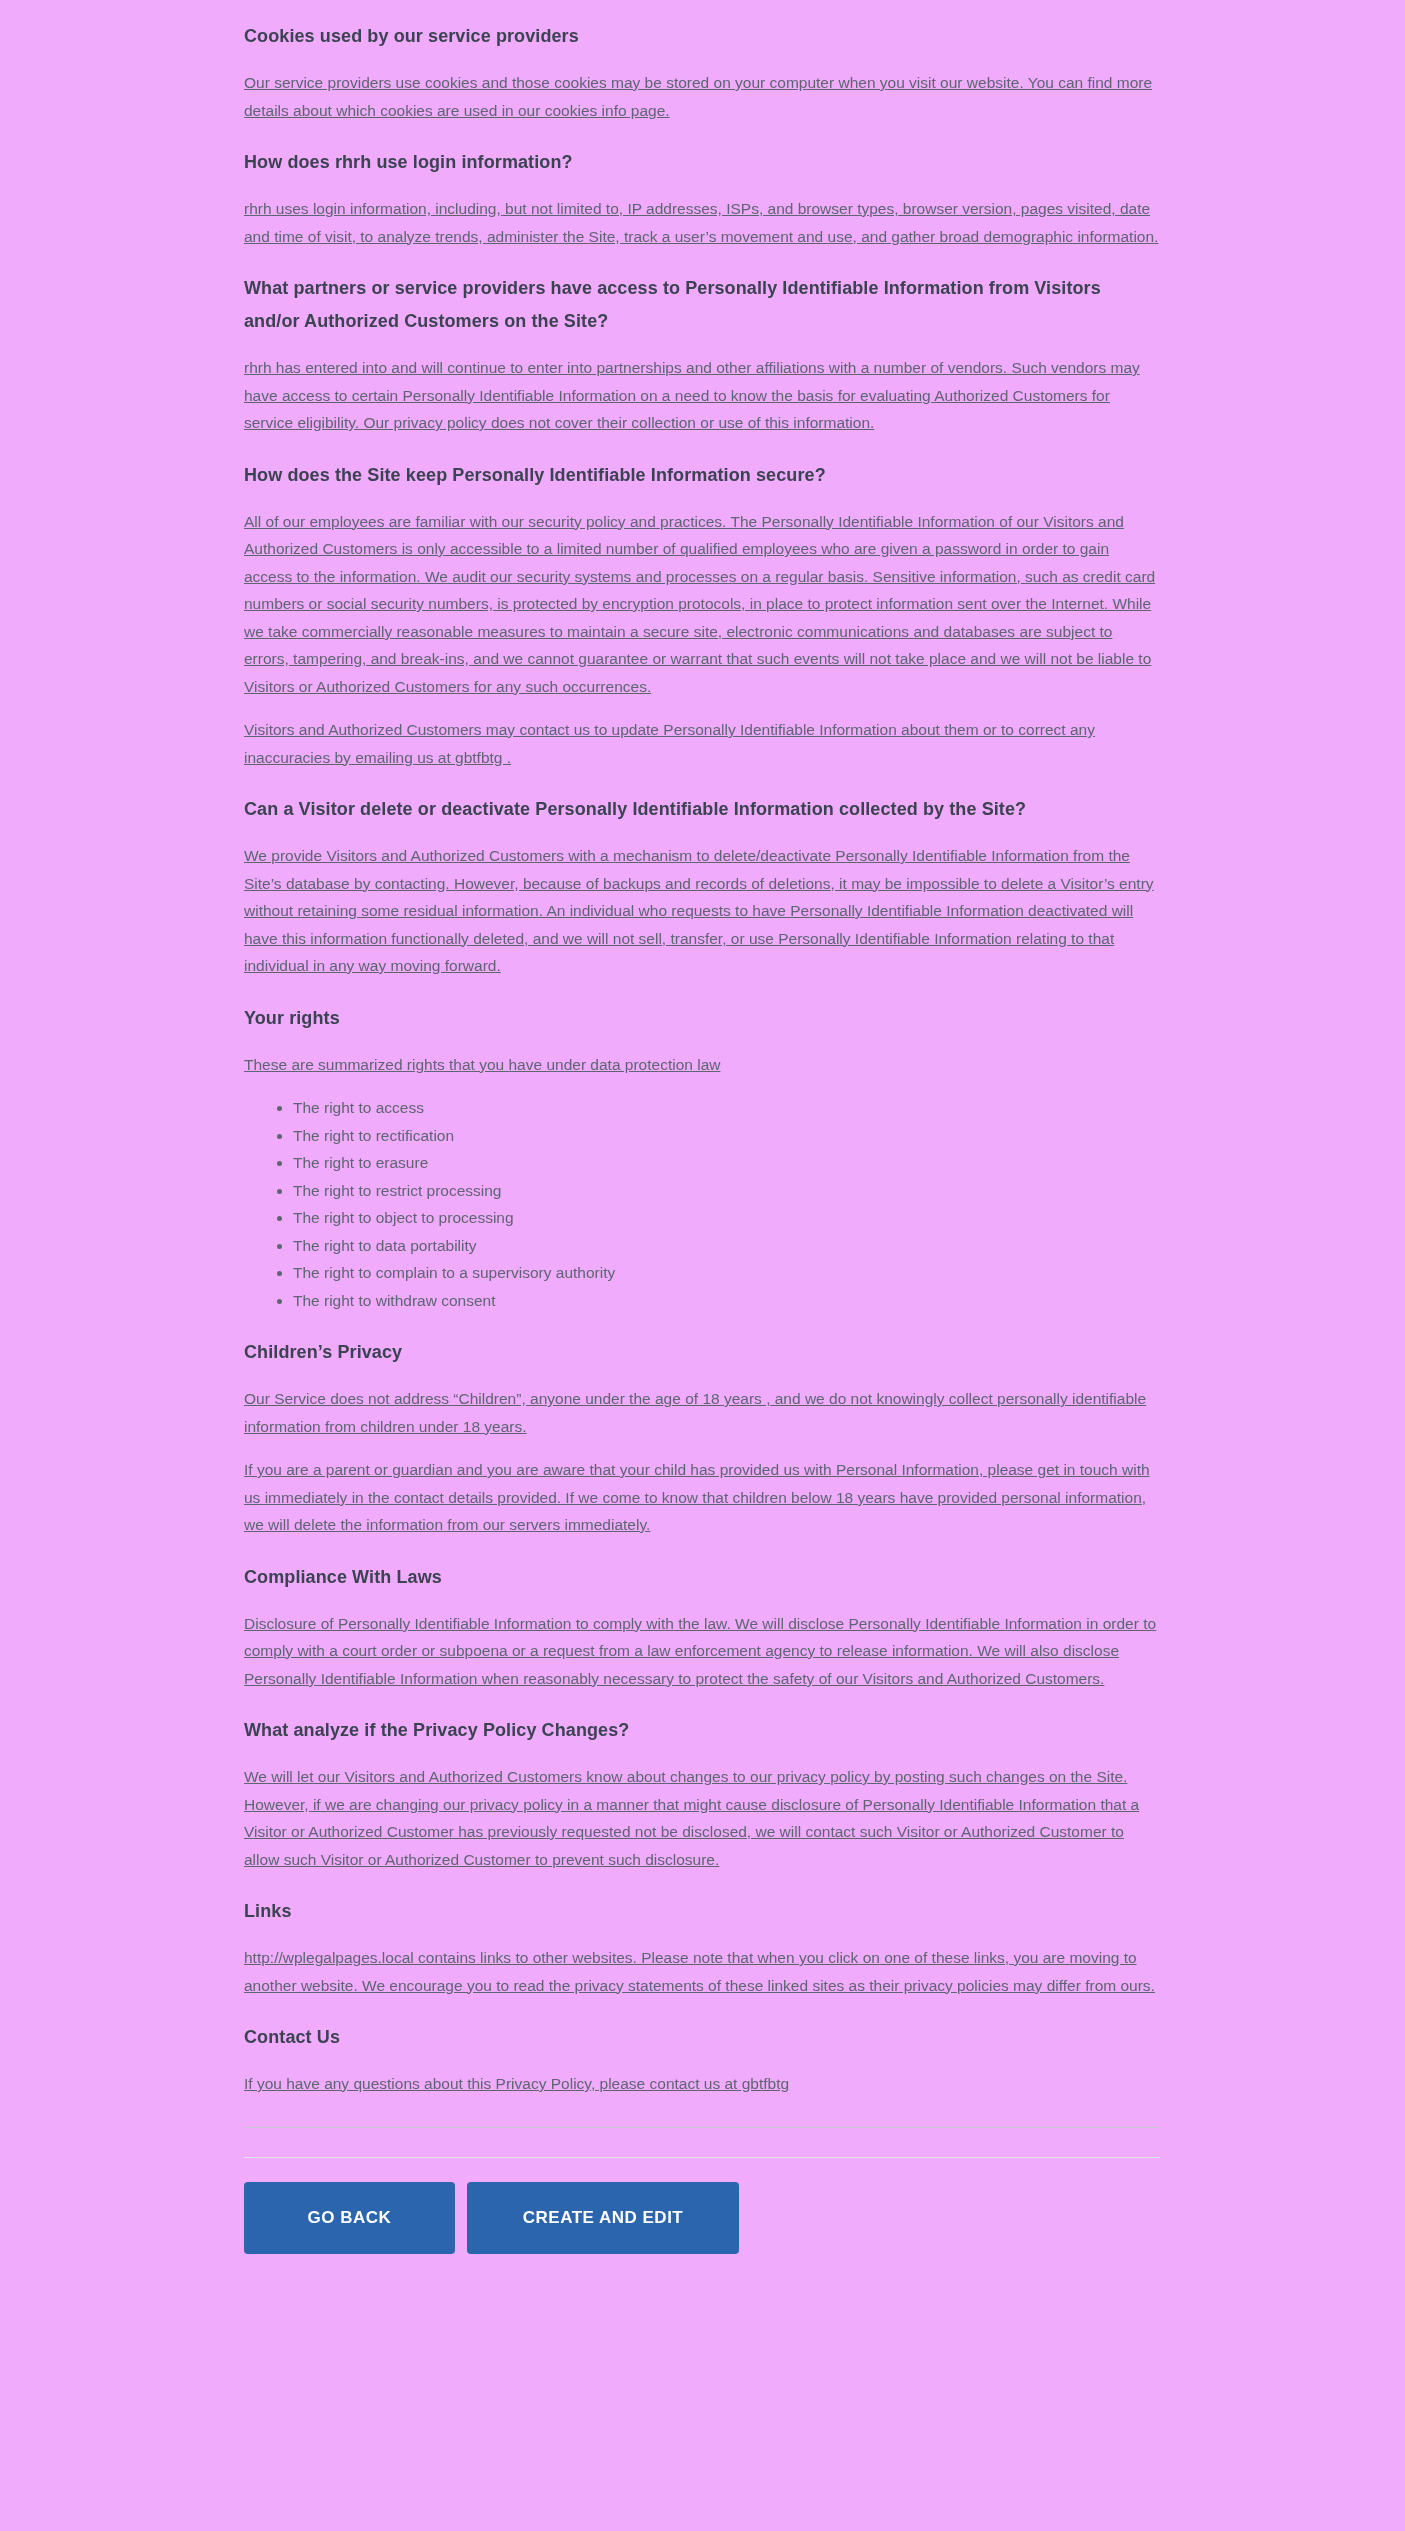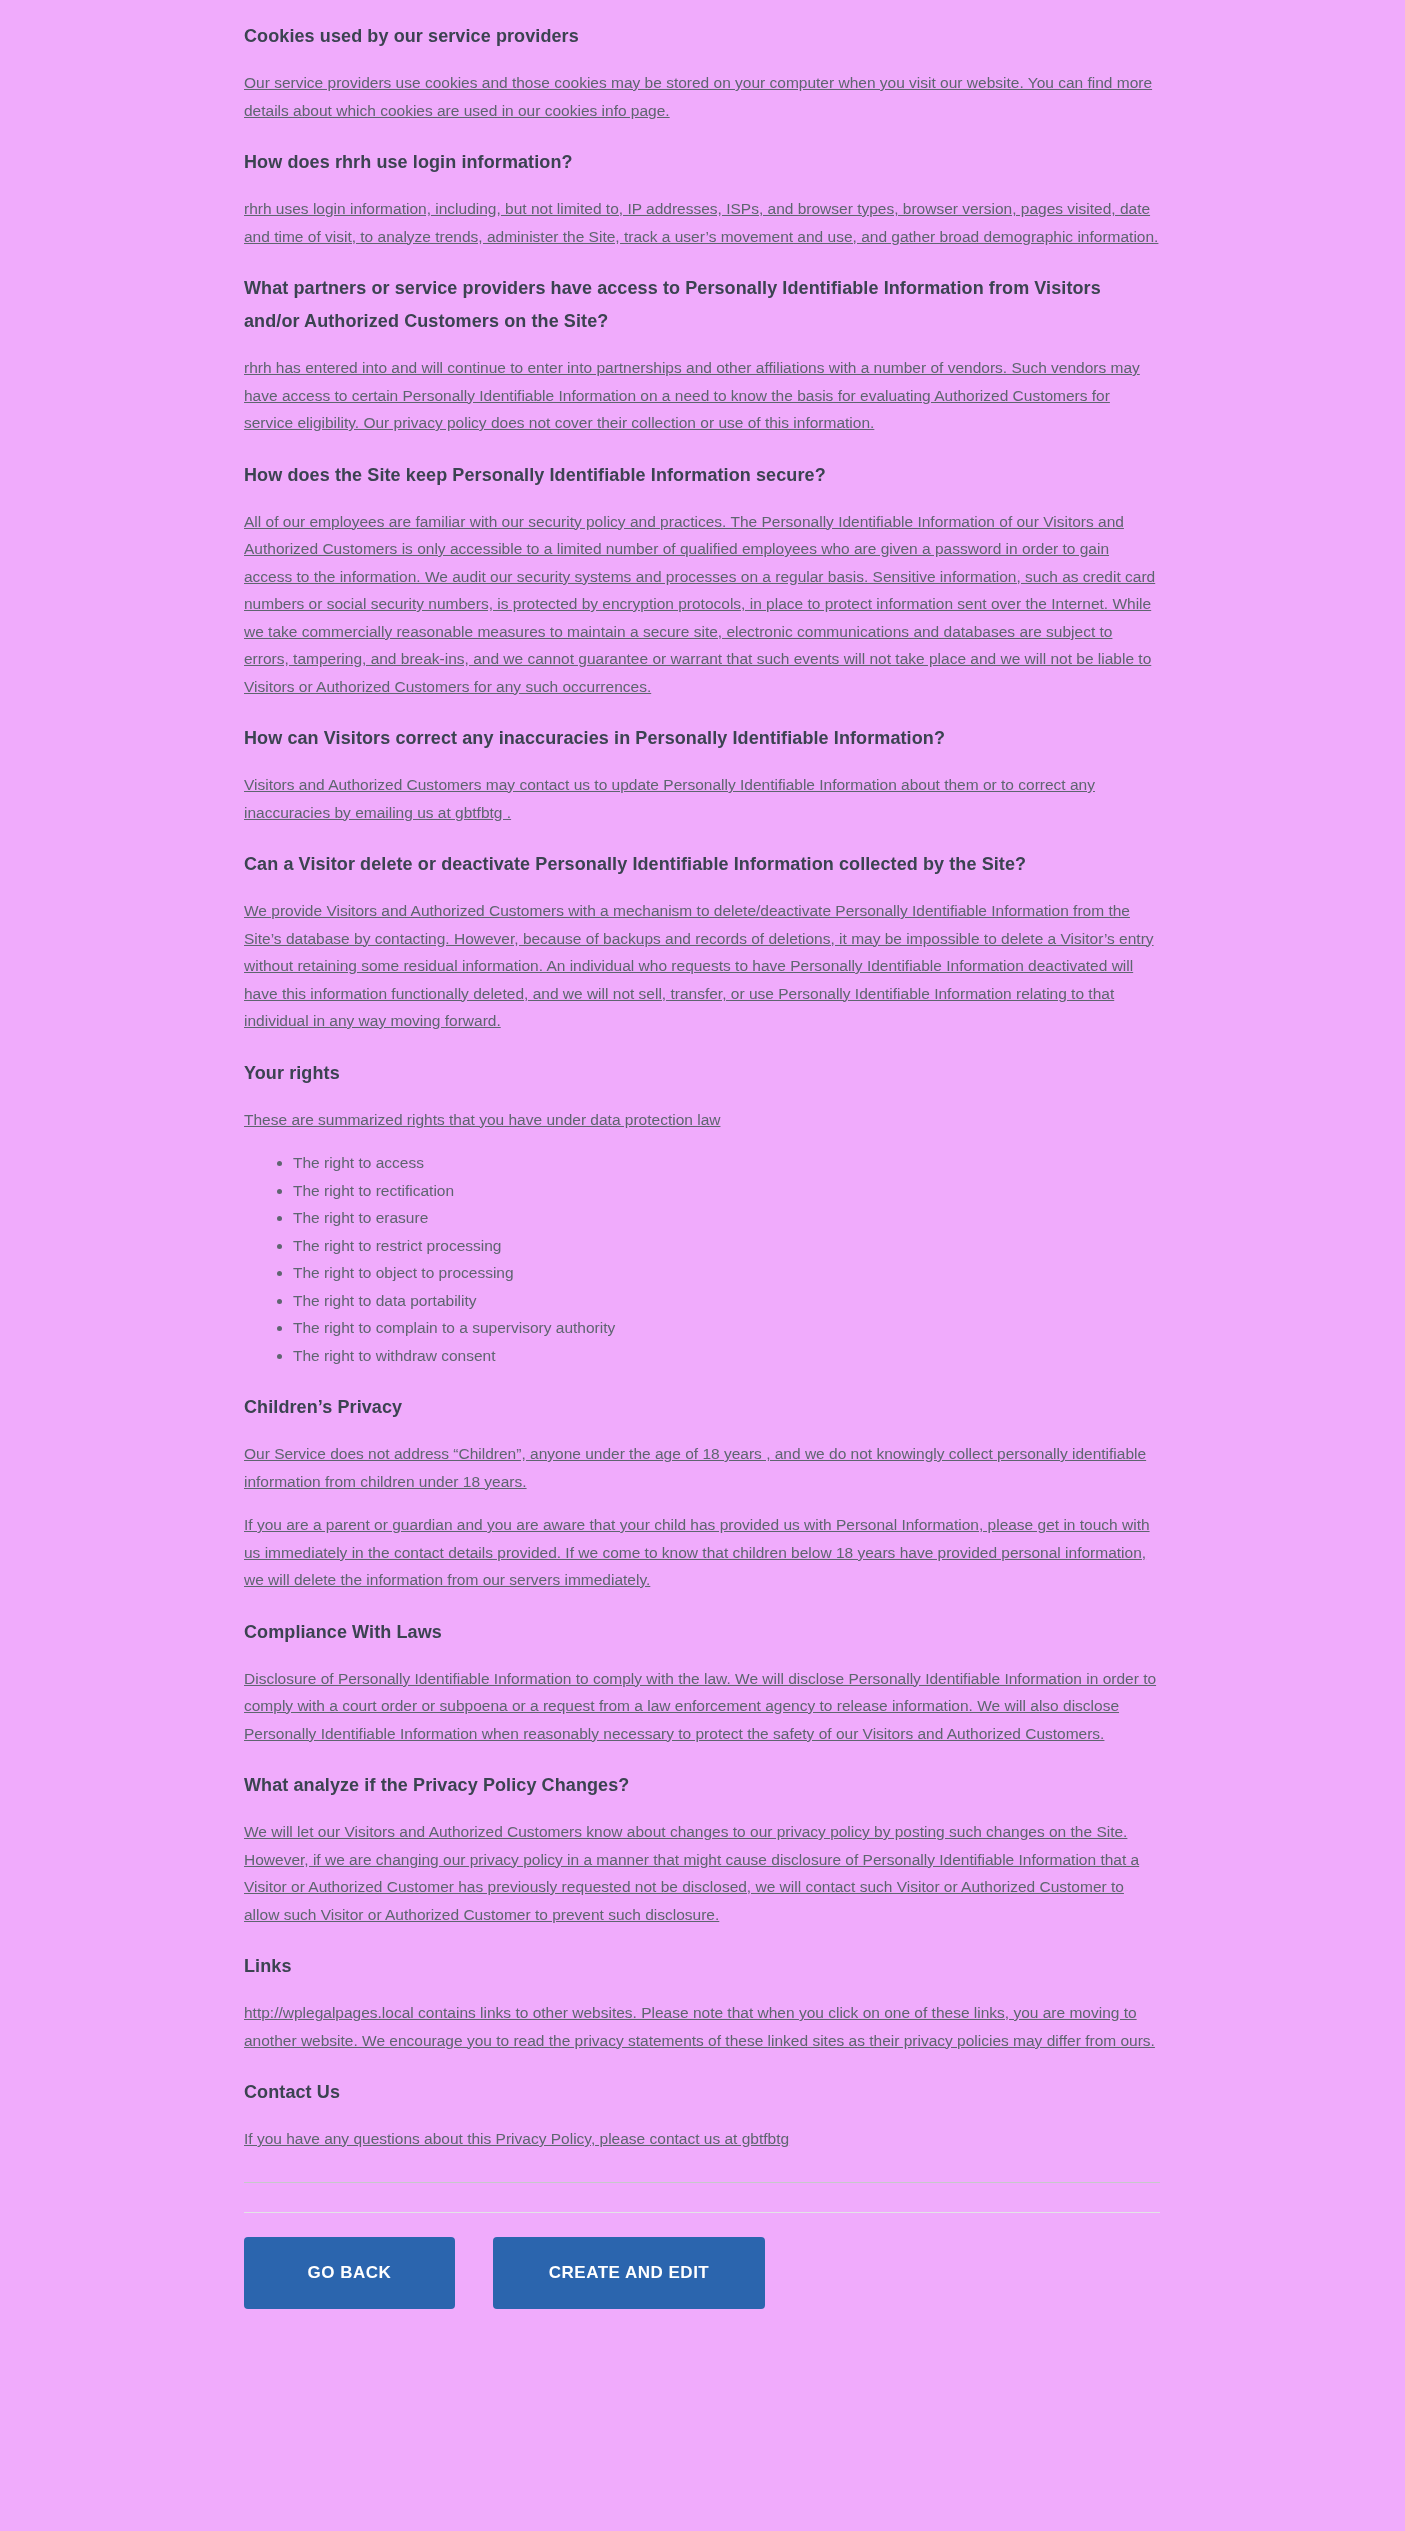--- a/index.html
+++ b/index.html
@@ -60,21 +60,21 @@
     margin: 29px 0 0 0;
   }
   p.last-updated {
     font-size: 16px;
     margin-top: 18px;
     color: #5e6570;
   }
   .actions {
     margin-top: 24px;
     display: flex;
-    gap: 38px;
+    gap: 12px;
     align-items: center;
   }
   .btn {
     height: 72px;
     border: none;
     border-radius: 4px;
     background: #2b65ae;
     color: #ffffff;
     font-family: "Liberation Sans", sans-serif;
     font-size: 17px;
@@ -97,21 +97,20 @@
 
     <h2>How does rhrh use login information?</h2>
     <p>rhrh uses login information, including, but not limited to, IP addresses, ISPs, and browser types, browser version, pages visited, date and time of visit, to analyze trends, administer the Site, track a user’s movement and use, and gather broad demographic information.</p>
 
     <h2>What partners or service providers have access to Personally Identifiable Information from Visitors and/or Authorized Customers on the Site?</h2>
     <p>rhrh has entered into and will continue to enter into partnerships and other affiliations with a number of vendors. Such vendors may have access to certain Personally Identifiable Information on a need to know the basis for evaluating Authorized Customers for service eligibility. Our privacy policy does not cover their collection or use of this information.</p>
 
     <h2>How does the Site keep Personally Identifiable Information secure?</h2>
     <p>All of our employees are familiar with our security policy and practices. The Personally Identifiable Information of our Visitors and Authorized Customers is only accessible to a limited number of qualified employees who are given a password in order to gain access to the information. We audit our security systems and processes on a regular basis. Sensitive information, such as credit card numbers or social security numbers, is protected by encryption protocols, in place to protect information sent over the Internet. While we take commercially reasonable measures to maintain a secure site, electronic communications and databases are subject to errors, tampering, and break-ins, and we cannot guarantee or warrant that such events will not take place and we will not be liable to Visitors or Authorized Customers for any such occurrences.</p>
 
-    <h2>How can Visitors correct any inaccuracies in Personally Identifiable Information?</h2>
     <p>Visitors and Authorized Customers may contact us to update Personally Identifiable Information about them or to correct any inaccuracies by emailing us at gbtfbtg .</p>
 
     <h2>Can a Visitor delete or deactivate Personally Identifiable Information collected by the Site?</h2>
     <p>We provide Visitors and Authorized Customers with a mechanism to delete/deactivate Personally Identifiable Information from the Site’s database by contacting. However, because of backups and records of deletions, it may be impossible to delete a Visitor’s entry without retaining some residual information. An individual who requests to have Personally Identifiable Information deactivated will have this information functionally deleted, and we will not sell, transfer, or use Personally Identifiable Information relating to that individual in any way moving forward.</p>
 
     <h2>Your rights</h2>
     <p>These are summarized rights that you have under data protection law</p>
     <ul>
       <li>The right to access</li>
       <li>The right to rectification</li>

